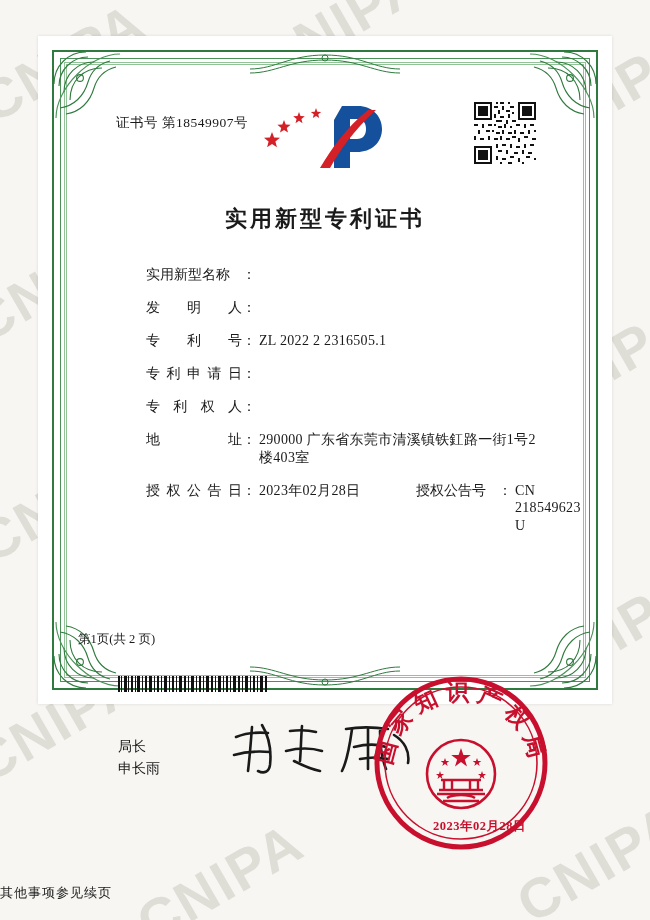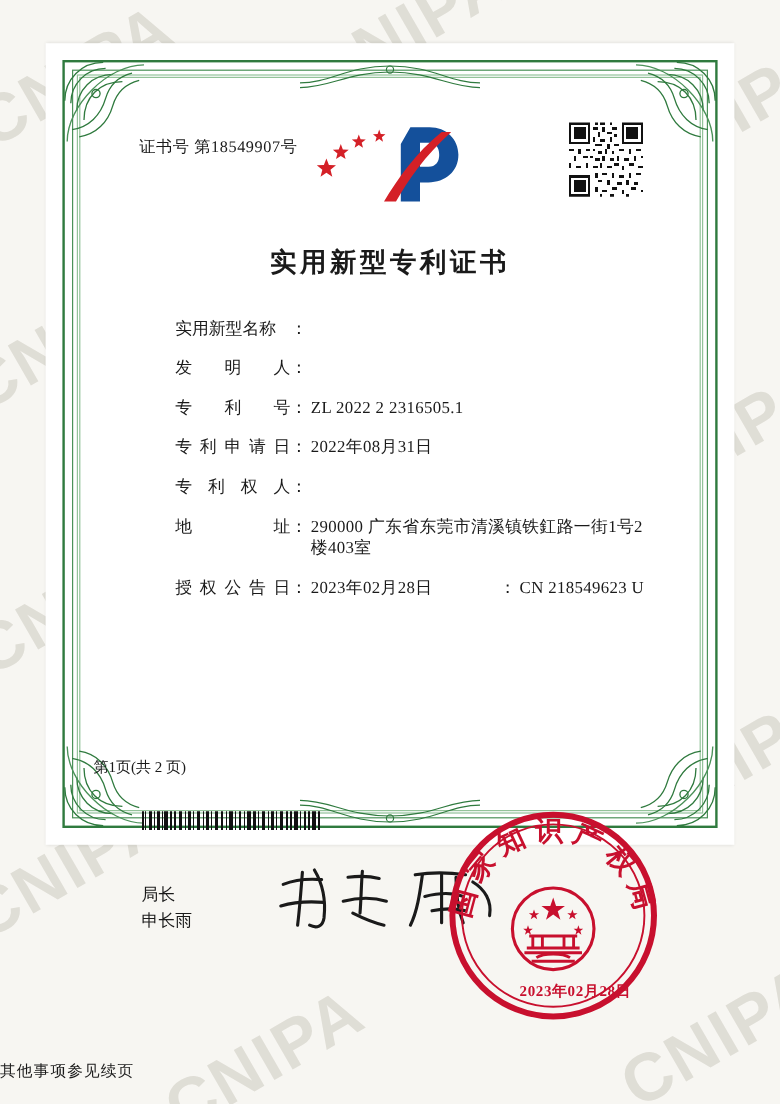--- a/index.html
+++ b/index.html
@@ -462,21 +462,20 @@
 
       <div class="row">
         <div class="label spread">
           <span>专</span>
           <span>利</span>
           <span>申</span>
           <span>请</span>
           <span>日</span>
         </div>
         <div class="colon">：</div>
-        <div class="value">2022年08月31日</div>
       </div>
 
       <div class="row">
         <div class="label spread">
           <span>专</span>
           <span>利</span>
           <span>权</span>
           <span>人</span>
         </div>
         <div class="colon">：</div>
@@ -497,20 +496,21 @@
             <span>授</span>
             <span>权</span>
             <span>公</span>
             <span>告</span>
             <span>日</span>
           </div>
           <div class="colon">：</div>
           <div class="value">2023年02月28日</div>
         </div>
         <div class="right">
+          <div class="label">授权公告号</div>
           <div class="colon">：</div>
           <div class="value">CN 218549623 U</div>
         </div>
       </div>
 
     </div>
 
 
     <div class="barcode">
       <svg width="150" height="16" viewBox="0 0 150 16" shape-rendering="crispEdges">

